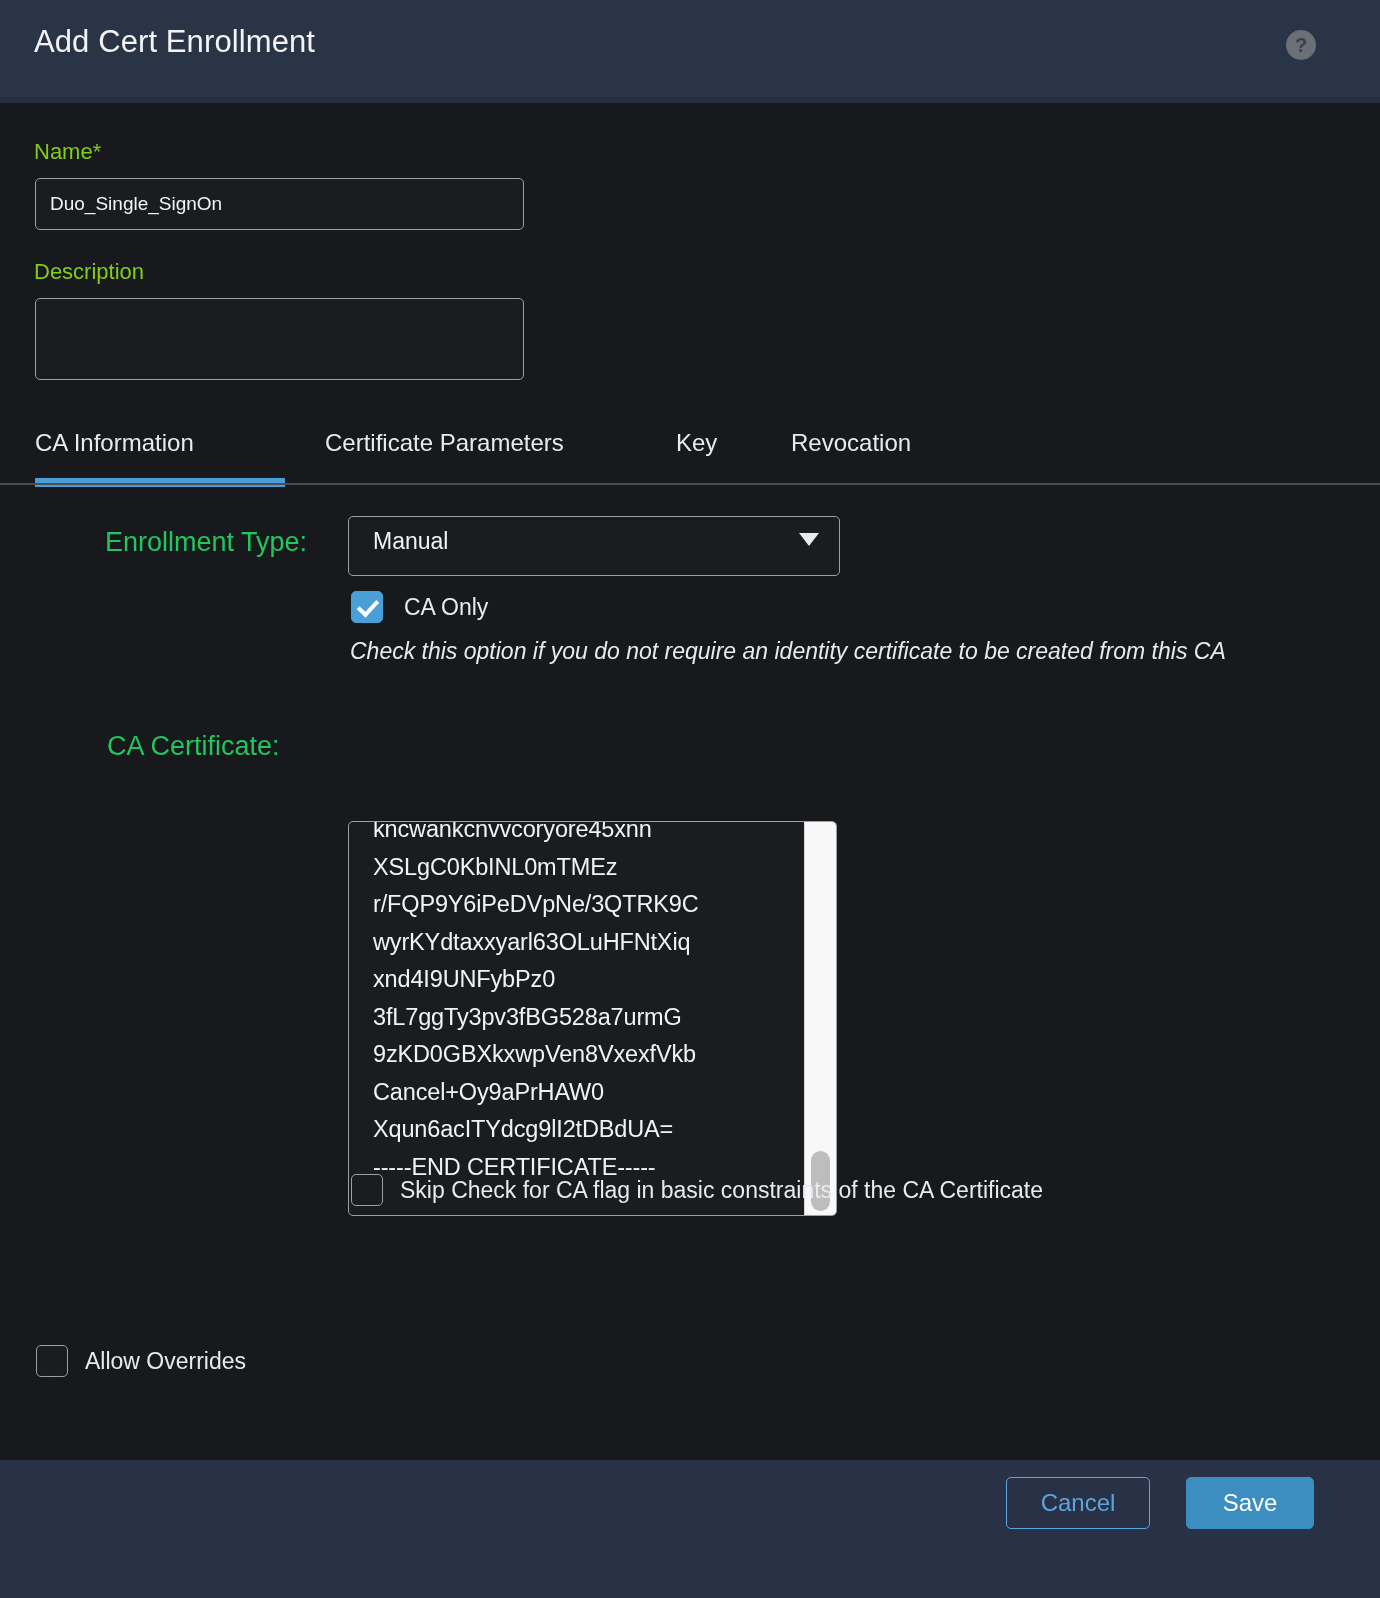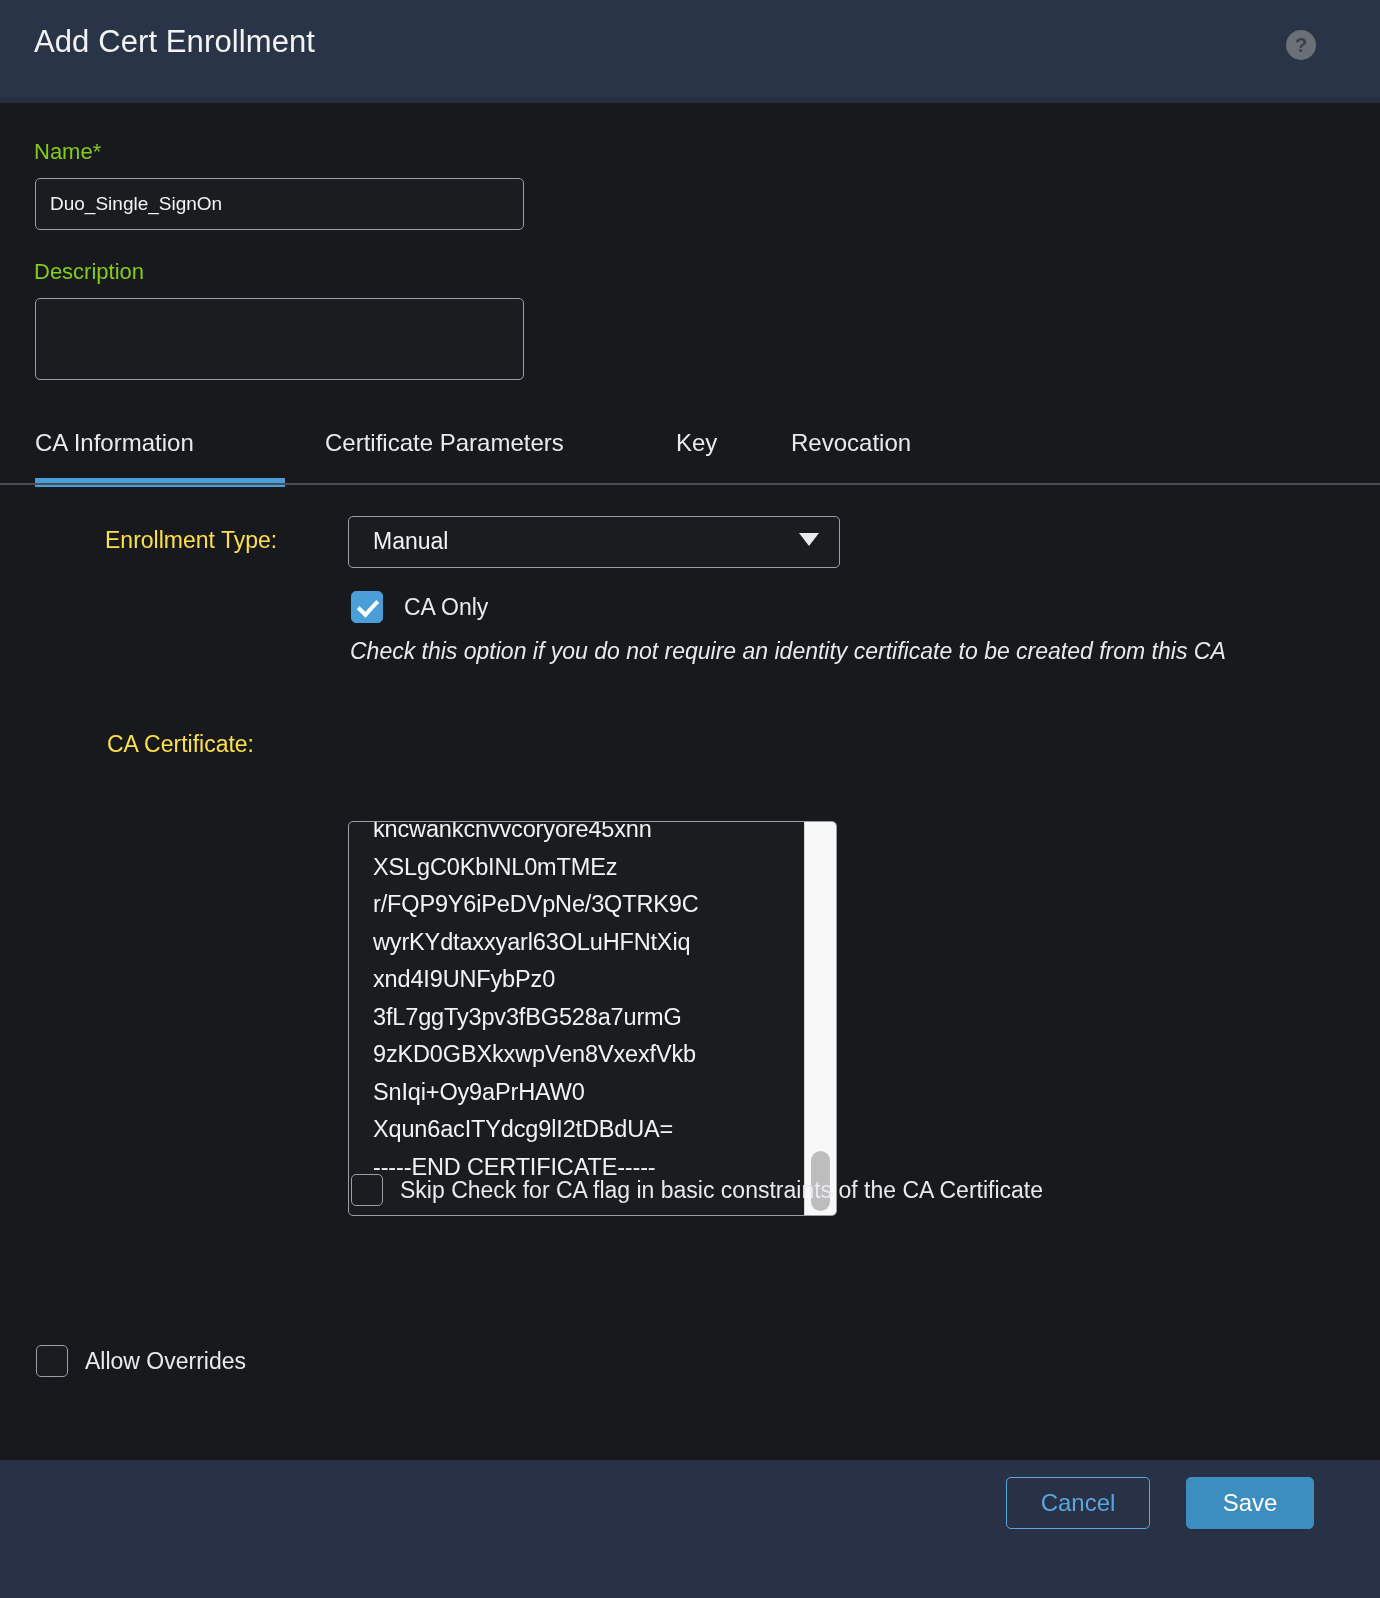--- a/index.html
+++ b/index.html
@@ -137,31 +137,31 @@
     left: 0;
     top: 380px;
     width: 1380px;
     height: 2px;
     background: #4a4d52;
   }
 
   
   .inline-label {
     position: absolute;
-    font-size: 23px;
-    color: #fde047;
+    font-size: 27px;
+    color: #22c55e;
     white-space: nowrap;
   }
 
   .select-wrap {
     position: absolute;
     left: 348px;
     top: 413px;
     width: 492px;
-    height: 52px;
+    height: 60px;
     box-sizing: border-box;
     background: #1a1c20;
     border: 1px solid #9aa0a6;
     border-radius: 5px;
     cursor: pointer;
   }
   .select-value {
     position: absolute;
     left: 24px;
     top: 11px;
@@ -357,21 +357,21 @@
 
     <div class="inline-label" style="left:107px; top:628px;">CA Certificate:</div>
     <div class="cert-wrap">
       <div class="cert-text">kncwankcnvvcoryore45xnn
 XSLgC0KbINL0mTMEz
 r/FQP9Y6iPeDVpNe/3QTRK9C
 wyrKYdtaxxyarl63OLuHFNtXiq
 xnd4I9UNFybPz0
 3fL7ggTy3pv3fBG528a7urmG
 9zKD0GBXkxwpVen8VxexfVkb
-SnIqi+Oy9aPrHAW0
+Cancel+Oy9aPrHAW0
 Xqun6acITYdcg9lI2tDBdUA=
 -----END CERTIFICATE-----</div>
       <div class="cert-scrollbar-track">
         <div class="cert-scrollbar-thumb"></div>
       </div>
     </div>
 
     <div class="cb-box unchecked" style="left:351px; top:1071px;"></div>
     <div class="cb-label" style="left:400px; top:1074px;">Skip Check for CA flag in basic constraints of the CA Certificate</div>
 

